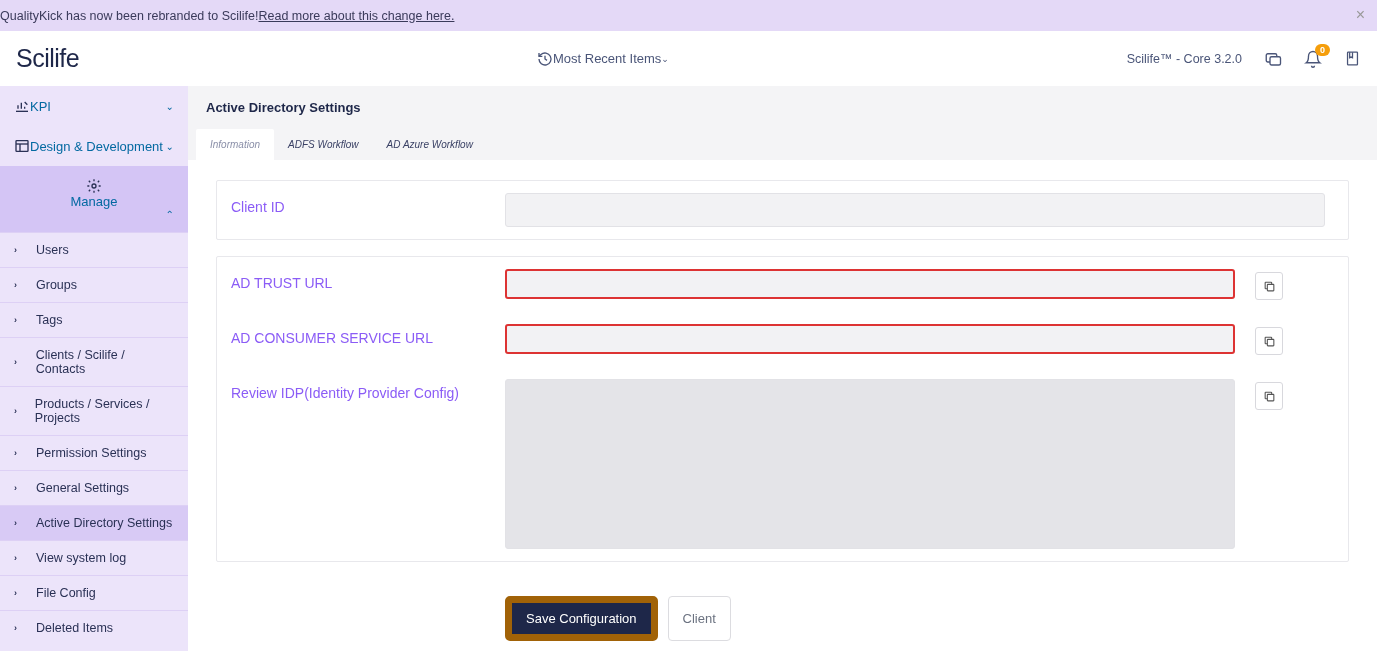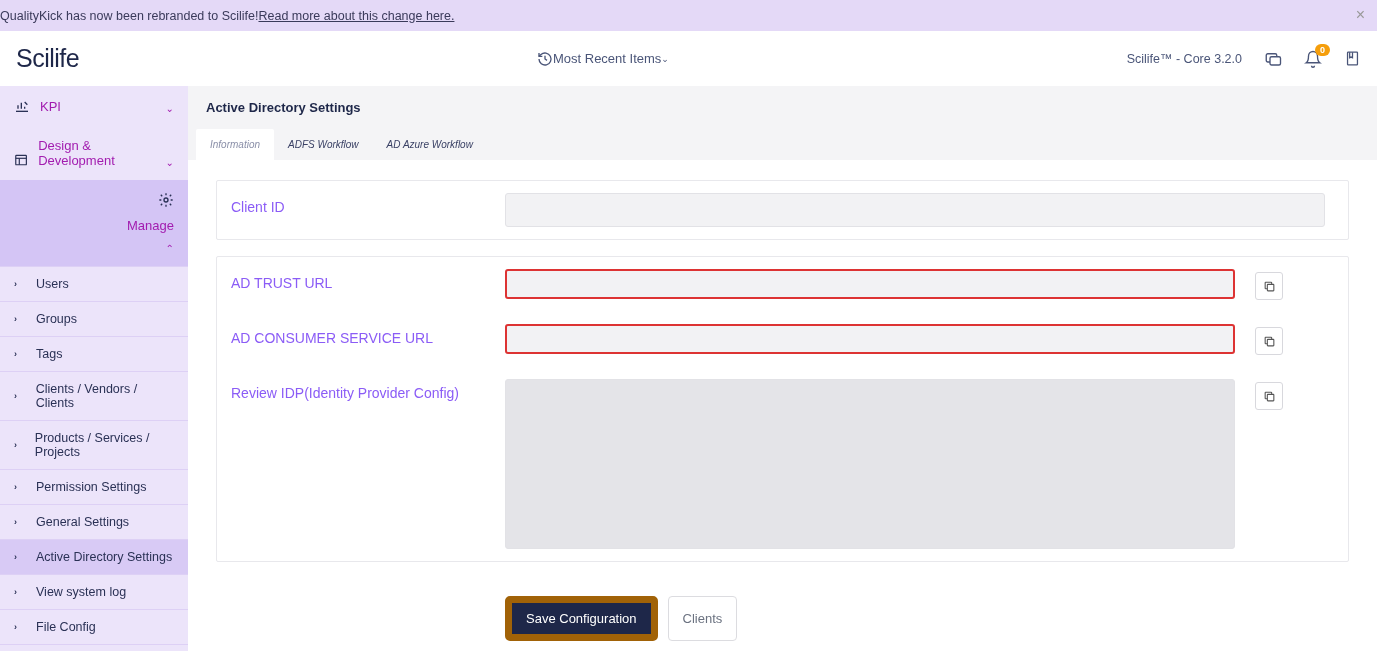--- a/index.html
+++ b/index.html
@@ -12,21 +12,21 @@
     .topbar { height: 55px; display: flex; align-items: center; padding: 0 16px; border-bottom: 0; }
     .logo { font-size: 25px; font-weight: 500; color: #1e2749; letter-spacing: -0.5px; }
     .topbar-center { flex: 1; display: flex; justify-content: center; align-items: center; color: #4a5578; font-size: 13px; cursor: pointer; }
     .topbar-center svg { width: 16px; height: 16px; }
     .topbar-right { display: flex; align-items: center; gap: 22px; color: #4a5578; font-size: 12.5px; }
     .topbar-icon { position: relative; cursor: pointer; display: inline-flex; align-items: center; }
     .badge { position: absolute; top: -6px; right: -8px; background: #f59e0b; color: white; border-radius: 10px; padding: 1px 5px; font-size: 9px; font-weight: 600; }
     
     .layout { display: flex; height: calc(651px - 86px); }
     .sidebar { width: 188px; background: #ece4fa; overflow-y: auto; font-size: 13px; }
-    .side-item { display: flex; align-items: flex-end; padding: 10px 14px; cursor: pointer; color: #a21caf; gap: 10px; }
+    .side-item { display: flex; align-items: center; padding: 10px 14px; cursor: pointer; color: #0369a1; }
     .side-item.top { padding: 12px 14px; }
     .side-item .chev { margin-left: auto; font-size: 10px; }
     .side-item.active { background: #d4c5f5; font-weight: 500; flex-direction: column; }
     .side-sub { display: flex; align-items: center; padding: 10px 14px 10px 14px; cursor: pointer; color: #2a3155; gap: 14px; font-size: 12.5px; border-top: 1px solid #ddd0f5; }
     .side-sub .arrow { font-size: 9px; font-weight: bold; color: #2a3155; width: 8px; }
     .side-sub.selected { background: #d8caf5; }
     .side-icon { width: 16px; height: 16px; display: inline-flex; align-items: center; justify-content: center; }
     
     .main { flex: 1; display: flex; flex-direction: column; background: #f4f4f6; overflow: hidden; }
     .page-header { padding: 14px 18px; font-weight: 600; font-size: 13px; color: #1e2749; }
@@ -138,21 +138,21 @@
     <div class="side-sub">
         <span class="arrow">›</span>
         <span>Groups</span>
       </div>
     <div class="side-sub">
         <span class="arrow">›</span>
         <span>Tags</span>
       </div>
     <div class="side-sub">
         <span class="arrow">›</span>
-        <span>Clients / Vendors / Clients</span>
+        <span>Clients / Scilife / Contacts</span>
       </div>
     <div class="side-sub">
         <span class="arrow">›</span>
         <span>Products / Services / Projects</span>
       </div>
     <div class="side-sub">
         <span class="arrow">›</span>
         <span>Permission Settings</span>
       </div>
     <div class="side-sub">
@@ -228,17 +228,17 @@
                   <rect x="8" y="8" width="12" height="12" rx="1"></rect>
                   <path d="M16 8V5a1 1 0 0 0-1-1H5a1 1 0 0 0-1 1v10a1 1 0 0 0 1 1h3"></path>
                 </svg>
             </button>
           </div>
         </div>
       </div>
 
       <div class="actions">
         <button class="btn-primary">Save Configuration</button>
-        <button class="btn-secondary">Clients</button>
+        <button class="btn-secondary">Client</button>
       </div>
     </div>
   </div>
 </div>
 
 </body></html>

